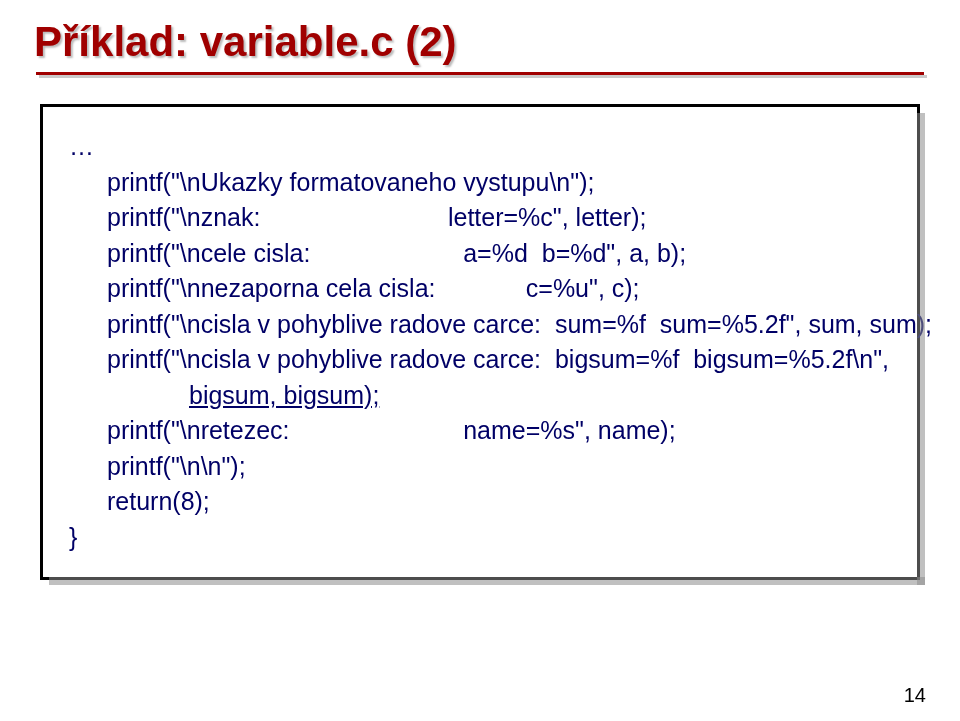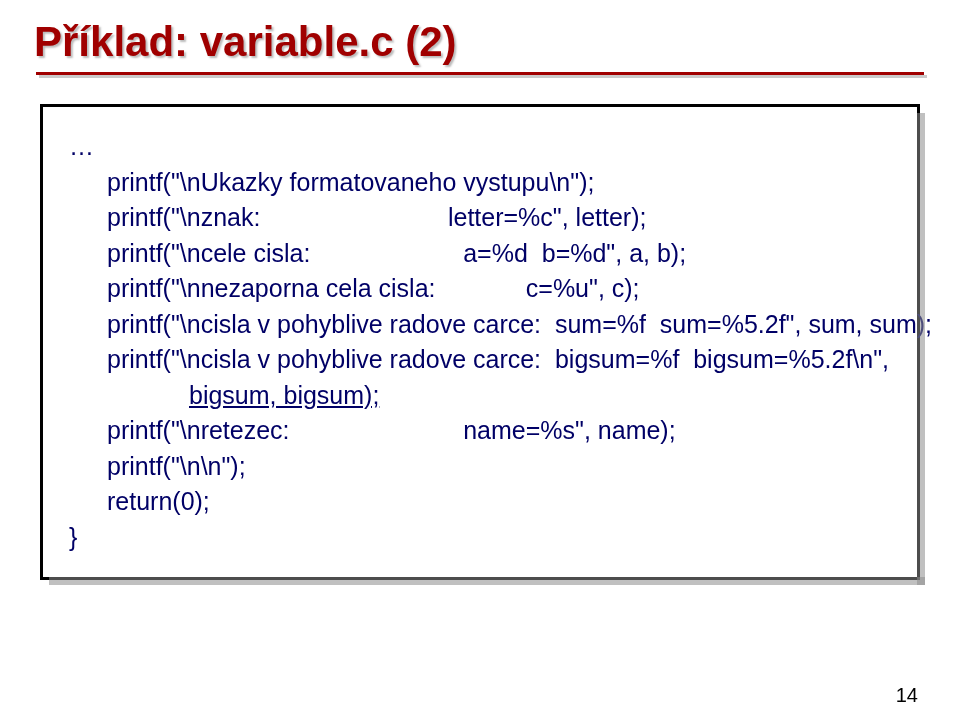--- a/index.html
+++ b/index.html
@@ -73,21 +73,21 @@
     background: rgba(140,140,140,0.55);
   }
   .code-line {
     white-space: pre;
   }
   .indent1 { padding-left: 38px; }
   .indent2 { padding-left: 120px; text-decoration: underline; }
   .pagenum {
     position: absolute;
     bottom: 14px;
-    right: 42px;
+    right: 34px;
     font-family: Arial, Helvetica, sans-serif;
     font-size: 20px;
     color: #000;
   }
 </style>
 </head>
 <body>
 
 <div class="slide">
   <div class="title">Příklad:  variable.c  (2)</div>
@@ -101,21 +101,21 @@
       <div class="code-line">…</div>
       <div class="code-line indent1">printf("\nUkazky formatovaneho vystupu\n");</div>
       <div class="code-line indent1">printf("\nznak:                           letter=%c", letter);</div>
       <div class="code-line indent1">printf("\ncele cisla:                      a=%d  b=%d", a, b);</div>
       <div class="code-line indent1">printf("\nnezaporna cela cisla:             c=%u", c);</div>
       <div class="code-line indent1">printf("\ncisla v pohyblive radove carce:  sum=%f  sum=%5.2f", sum, sum);</div>
       <div class="code-line indent1">printf("\ncisla v pohyblive radove carce:  bigsum=%f  bigsum=%5.2f\n",</div>
       <div class="code-line indent2">bigsum, bigsum);</div>
       <div class="code-line indent1">printf("\nretezec:                         name=%s", name);</div>
       <div class="code-line indent1">printf("\n\n");</div>
-      <div class="code-line indent1">return(0);</div>
+      <div class="code-line indent1">return(8);</div>
       <div class="code-line">}</div>
       <div class="shadow-r"></div>
       <div class="shadow-b"></div>
     </div>
   </div>
 
   <div class="pagenum">14</div>
 </div>
 
 </body></html>

